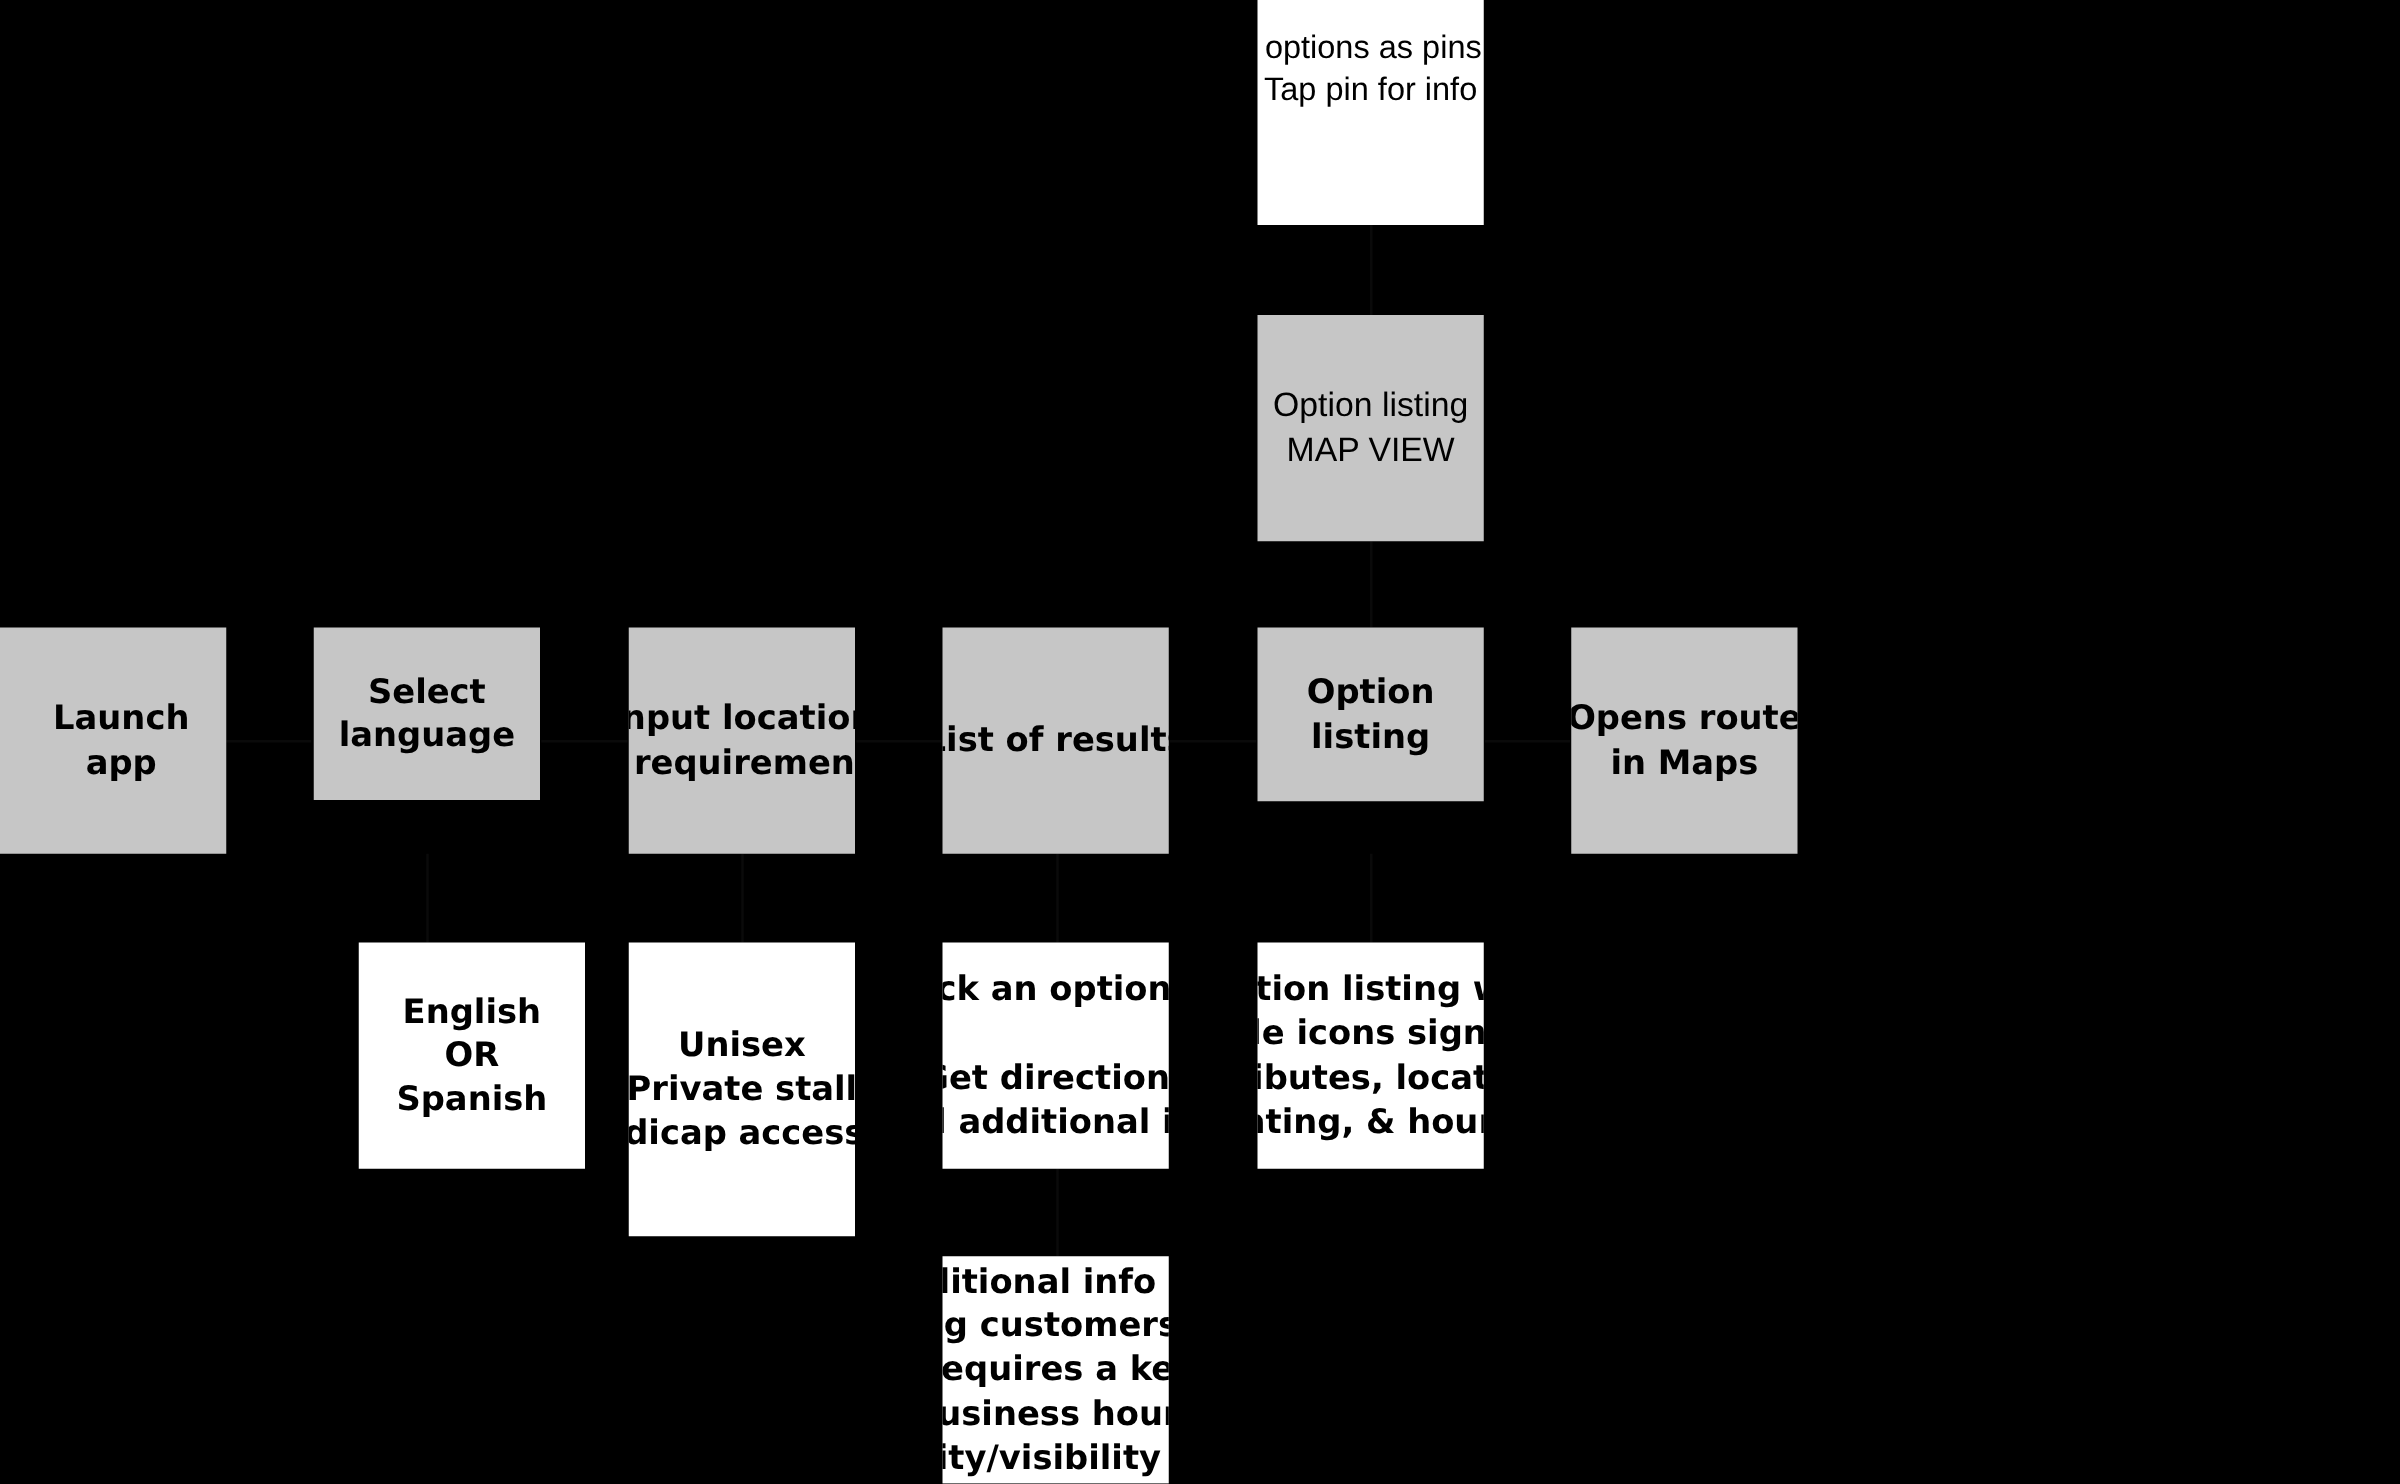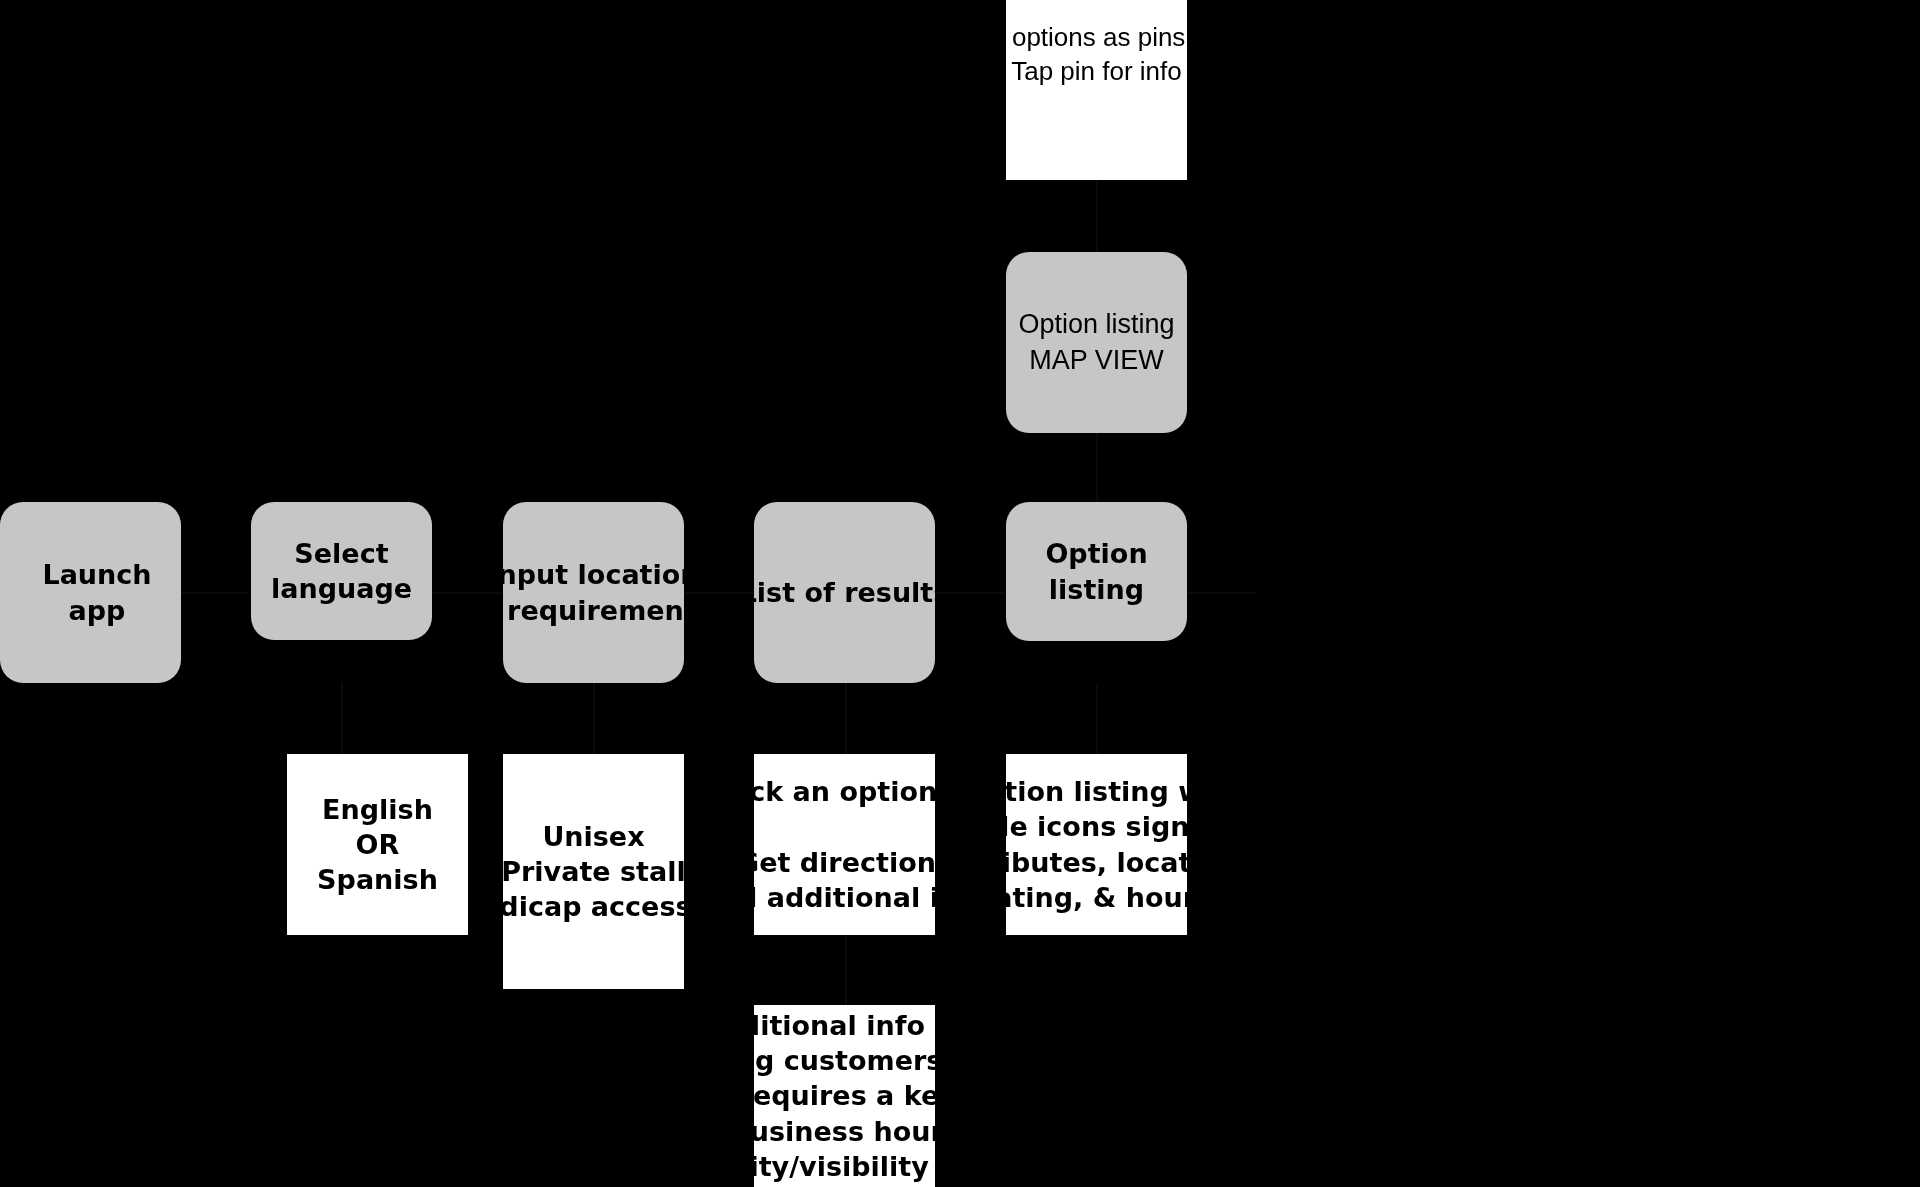--- a/index.html
+++ b/index.html
@@ -20,21 +20,21 @@
     position: absolute;
     box-sizing: border-box;
     display: flex;
     align-items: center;
     justify-content: center;
     overflow: hidden;          
     color: #000000;
     text-align: center;
     line-height: 1.30;
   }
-  .node.grey  { background: #c6c6c6; border-radius: 23px; }
+  .node.grey  { background: #c6c6c6; }
   .node.white { background: #ffffff; }
 
   
   .label {
     flex: 0 0 auto;
     white-space: pre;
     text-align: center;
     color: #000000;
   }
   .f-lato  { font-family: "DejaVu Sans", sans-serif; font-weight: 600; }
@@ -109,20 +109,24 @@
 
   <div class="node grey" style="left:754px; top:502px; width:181px; height:181px;">
     <span class="label f-lato s-27">List of results</span>
   </div>
 
   <div class="node grey" style="left:1006px; top:502px; width:181px; height:139px;">
     <span class="label f-lato s-27">Option
 listing</span>
   </div>
 
+  <div class="node grey" style="left:1257px; top:502px; width:181px; height:181px;">
+    <span class="label f-lato s-27">Opens route
+in Maps</span>
+  </div>
 
   <div class="ghost s-26" style="left:1460px; top:555px; width:450px;"></div>
 
   <div class="node white" style="left:251px; top:754px; width:181px; height:181px;margin-left:36px;">
     <span class="label f-lato s-27">English
 OR
 Spanish</span>
   </div>
 
   <div class="node white" style="left:503px; top:754px; width:181px; height:235px;">

